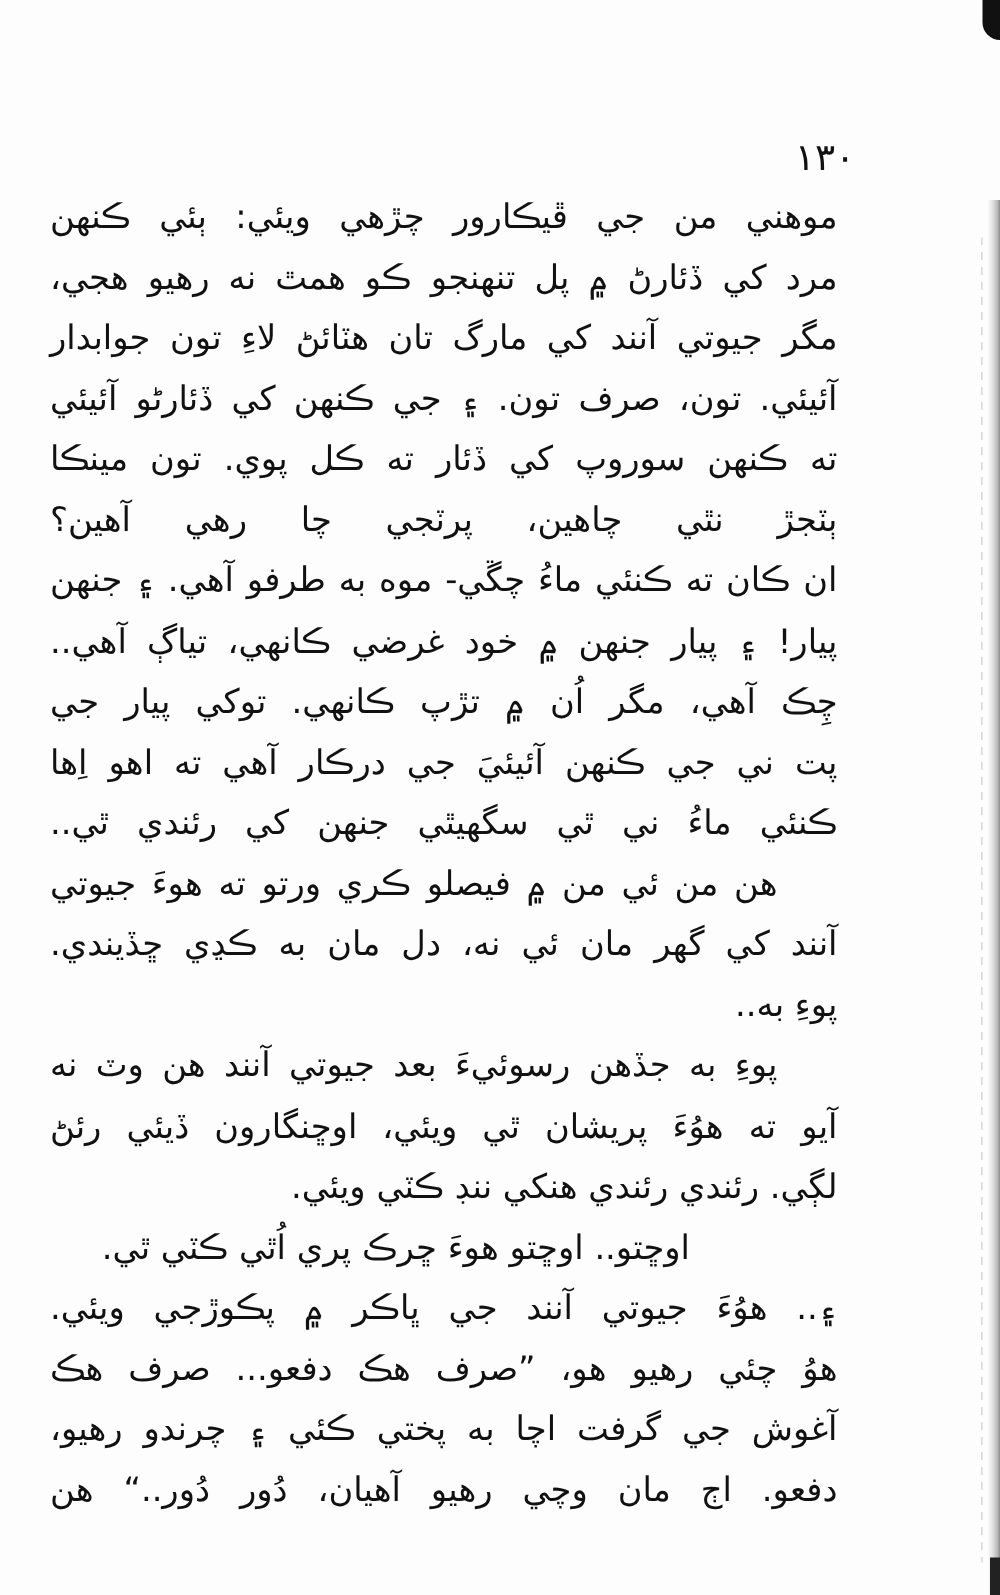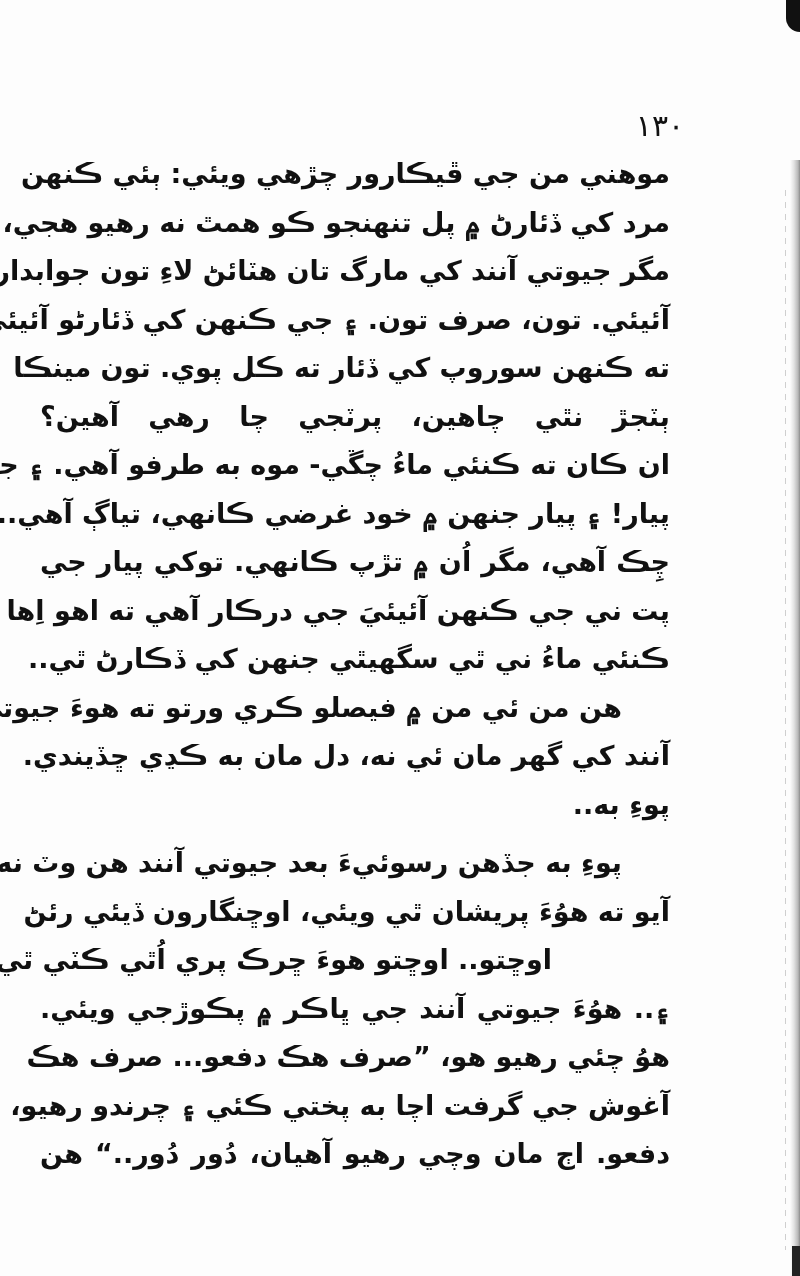--- a/index.html
+++ b/index.html
@@ -68,42 +68,40 @@
       font-family: Liberation Sans, sans-serif;
       letter-spacing: 1px;
     }
     .text-block {
       position: absolute;
       left: 40px;
       top: 150px;
       width: 630px;
       direction: rtl;
       text-align: right;
-      font-weight: bold;
     }
     .line {
       height: 48.5px;
       line-height: 48.5px;
       font-size: 27px;
       white-space: nowrap;
       text-align: justify;
       text-align-last: justify;
       direction: rtl;
     }
     .line.short {
       text-align-last: right;
     }
     .line.indent {
       padding-right: 48px;
     }
     .line.indent-lg {
       padding-right: 118px;
     }
     .line.spaced {
-      margin-top: 10px;
     }
   </style>
 </head>
 <body>
 
 <div class="page">
   <div class="corner-shadow"></div>
   <div class="binding-line"></div>
   <div class="binding-edge"></div>
   <div class="bottom-corner"></div>
@@ -114,25 +112,26 @@
     <div class="line">موهني من جي ڦيڪارور چڙهي ويئي: ٻئي ڪنهن</div>
     <div class="line">مرد کي ڏئارڻ ۾ پل تنهنجو ڪو همٿ نه رهيو هجي،</div>
     <div class="line">مگر جيوتي آنند کي مارگ تان هٽائڻ لاءِ تون جوابدار</div>
     <div class="line">آئيئي. تون، صرف تون. ۽ جي ڪنهن کي ڏئارڻو آئيئي</div>
     <div class="line">ته ڪنهن سوروپ کي ڏئار ته ڪل پوي. تون مينڪا</div>
     <div class="line">ٻٽجڙ نٿي چاهين، پرٽجي چا رهي آهين؟</div>
     <div class="line">ان ڪان ته ڪنئي ماءُ چڱي- موه به طرفو آهي. ۽ جنهن</div>
     <div class="line">پيار! ۽ پيار جنهن ۾ خود غرضي ڪانهي، تياڳ آهي..</div>
     <div class="line">چِڪ آهي، مگر اُن ۾ تڙپ ڪانهي. توکي پيار جي</div>
     <div class="line">پت ني جي ڪنهن آئيئيَ جي درڪار آهي ته اهو اِها</div>
-    <div class="line">ڪنئي ماءُ ني ٿي سگهيٿي جنهن کي ڏڪارڻ ٿي..</div>
+    <div class="line">ڪنئي ماءُ ني ٿي سگهيٿي جنهن کي رئندي ٿي..</div>
     <div class="line indent">هن من ئي من ۾ فيصلو ڪري ورتو ته هوءَ جيوتي</div>
     <div class="line">آنند کي گهر مان ئي نه، دل مان به ڪڍي ڇڏيندي.</div>
     <div class="line short">پوءِ به..</div>
     <div class="line indent spaced">پوءِ به جڏهن رسوئيءَ بعد جيوتي آنند هن وٽ نه</div>
     <div class="line">آيو ته هوُءَ پريشان ٿي ويئي، اوڇنگارون ڏيئي رئڻ</div>
+    <div class="line short">لڳي. رئندي رئندي هنکي ننڊ ڪٽي ويئي.</div>
     <div class="line indent-lg short">اوڇتو.. اوڇتو هوءَ ڇرڪ پري اُٿي ڪٽي ٿي.</div>
     <div class="line">۽.. هوُءَ جيوتي آنند جي ڀاڪر ۾ پڪوڙجي ويئي.</div>
     <div class="line">هوُ چئي رهيو هو، ”صرف هڪ دفعو... صرف هڪ</div>
     <div class="line">آغوش جي گرفت اچا به پختي ڪئي ۽ چرندو رهيو،</div>
     <div class="line">دفعو. اڄ مان وچي رهيو آهيان، دُور دُور..“ هن</div>
   </div>
 </div>
 
 </body></html>

